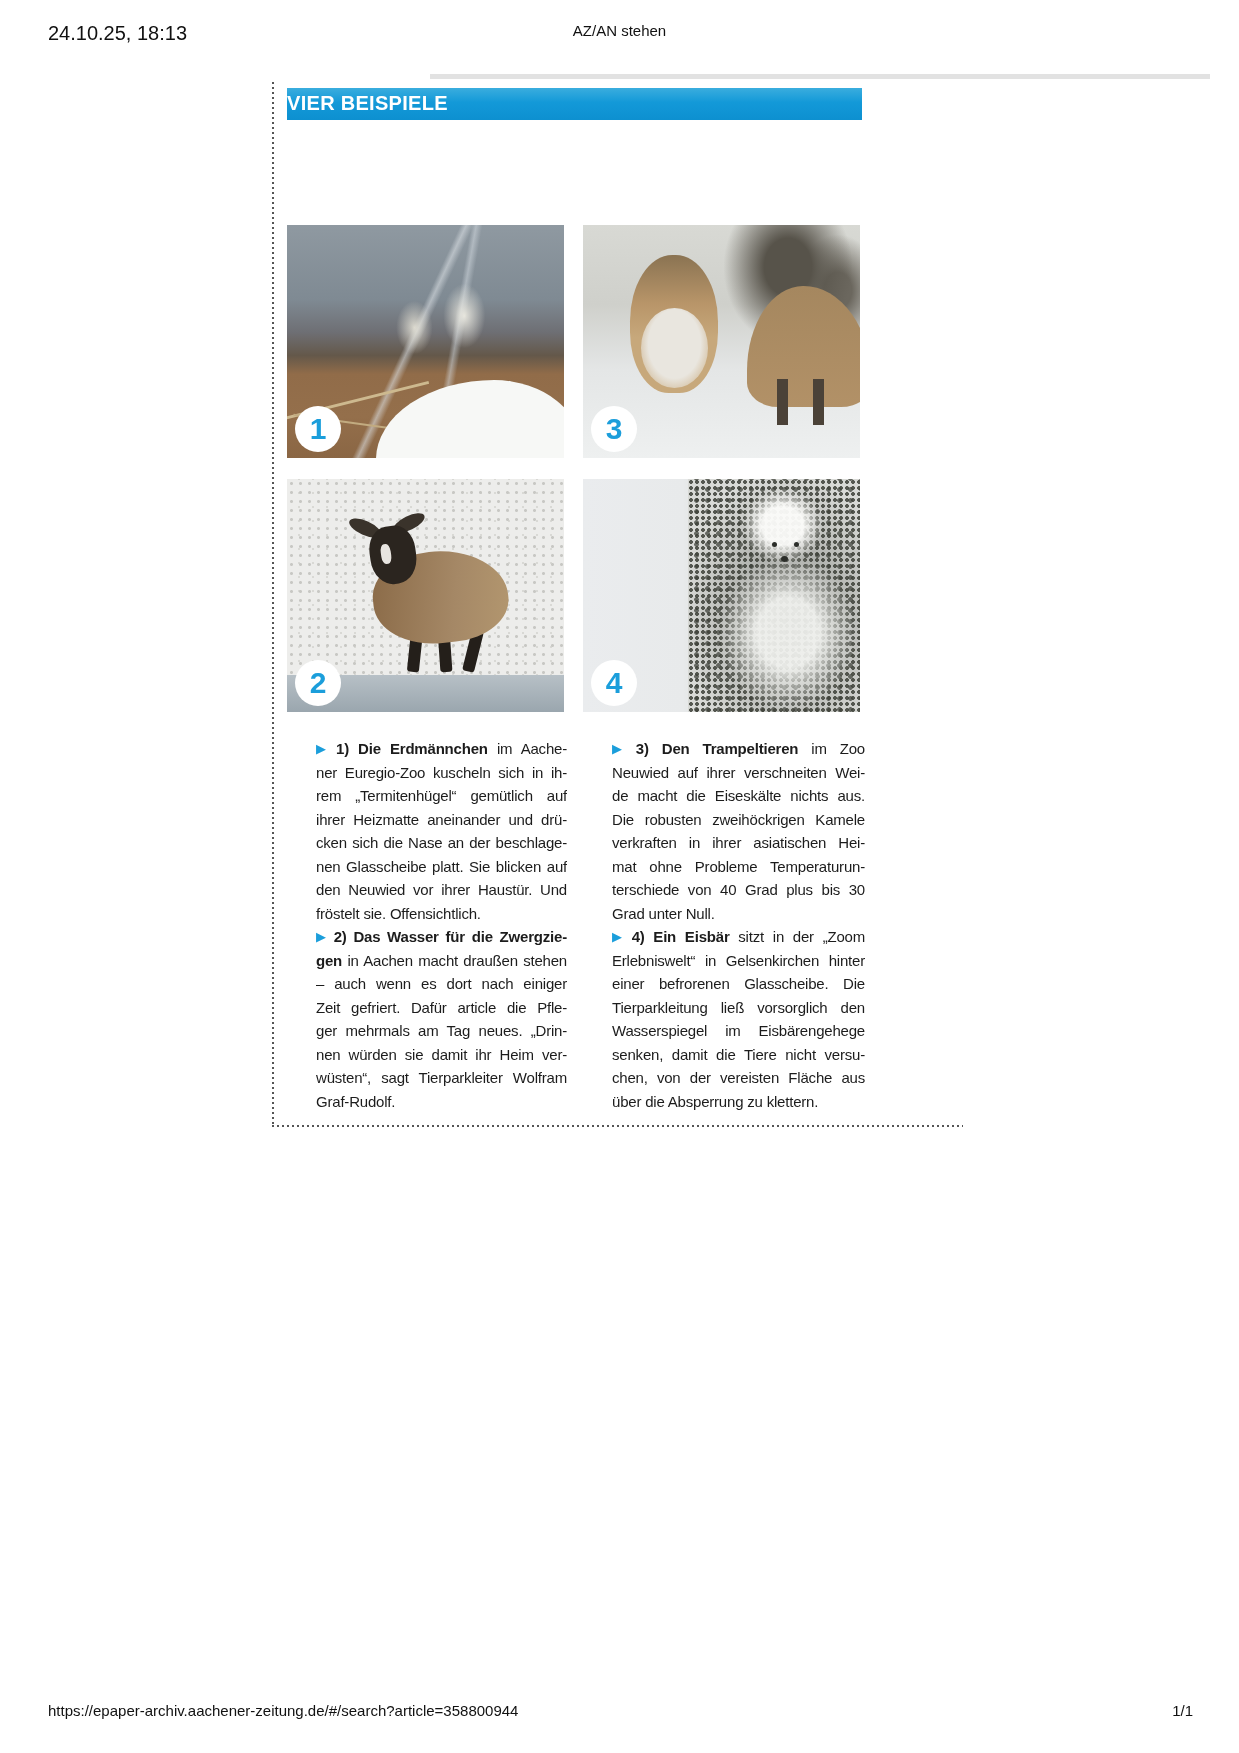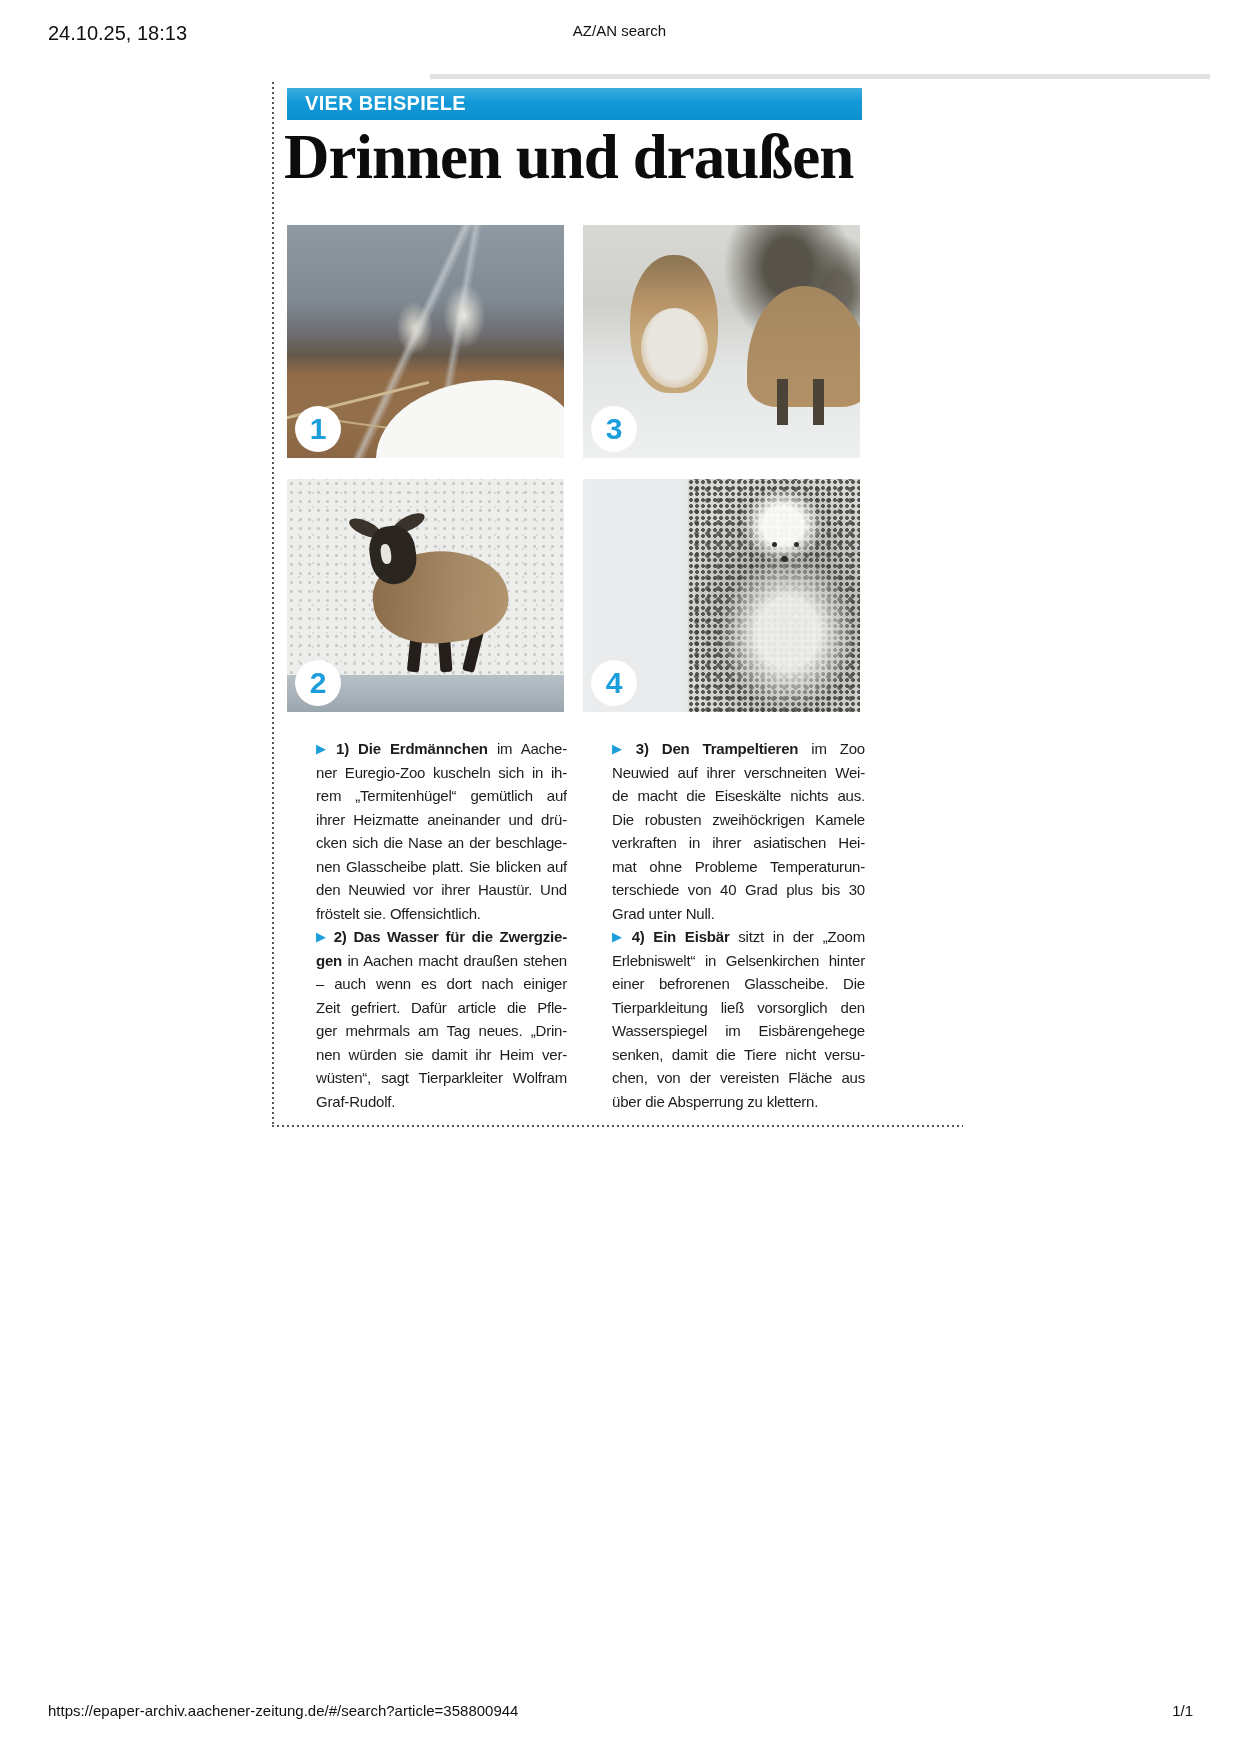--- a/index.html
+++ b/index.html
@@ -15,21 +15,21 @@
   
   .clip-left{position:absolute;left:272px;top:82px;width:2px;height:1045px;
      background:repeating-linear-gradient(to bottom,#555 0 2px,transparent 2px 5px);}
   .clip-bottom{position:absolute;left:272px;top:1125px;height:2px;width:691px;
      background:repeating-linear-gradient(to right,#555 0 2px,transparent 2px 5px);}
   .page-edge{position:absolute;left:430px;top:74px;width:780px;height:5px;background:#e2e2e2;}
 
   
   .kicker{position:absolute;left:287px;top:88px;width:575px;height:32px;
      background:linear-gradient(180deg,#3aadde 0%,#1399d8 45%,#0d90d0 100%);}
-  .kicker span{display:block;padding-left:18px;line-height:31px;color:#fff;
+  .kicker span{display:block;line-height:31px;color:#fff;
      font-weight:bold;font-size:20px;letter-spacing:.3px;}
   .headline{position:absolute;left:284px;top:121px;width:600px;
      font-family:"Liberation Serif",serif;font-weight:bold;font-size:63px;
      letter-spacing:-1px;color:#0c0c0c;white-space:nowrap;}
 
   
   .photo{position:absolute;width:277px;height:233px;overflow:hidden;background:#ccc;}
   .ph1{left:287px;top:225px;}
   .ph3{left:583px;top:225px;}
   .ph2{left:287px;top:479px;}
@@ -113,30 +113,29 @@
   .line.last{text-align-last:left;}
   .line b{font-weight:bold;}
   .bullet{color:#1b9edb;font-size:13px;margin-right:5px;position:relative;top:-1px;}
 </style>
 </head>
 <body>
 
 <div class="page">
 
   <div class="hdr-date">24.10.25, 18:13</div>
-  <div class="hdr-title">AZ/AN search</div>
+  <div class="hdr-title">AZ/AN stehen</div>
 
   <div class="page-edge"></div>
   <div class="clip-left"></div>
   <div class="clip-bottom"></div>
 
   <div class="kicker">
     <span>VIER BEISPIELE</span>
   </div>
-  <div class="headline">Drinnen und draußen</div>
 
   <div class="photo ph1">
     <div class="twig"></div>
     <div class="twig2"></div>
     <div class="snow"></div>
     <div class="badge">
         <span>1</span>
       </div>
   </div>
 

